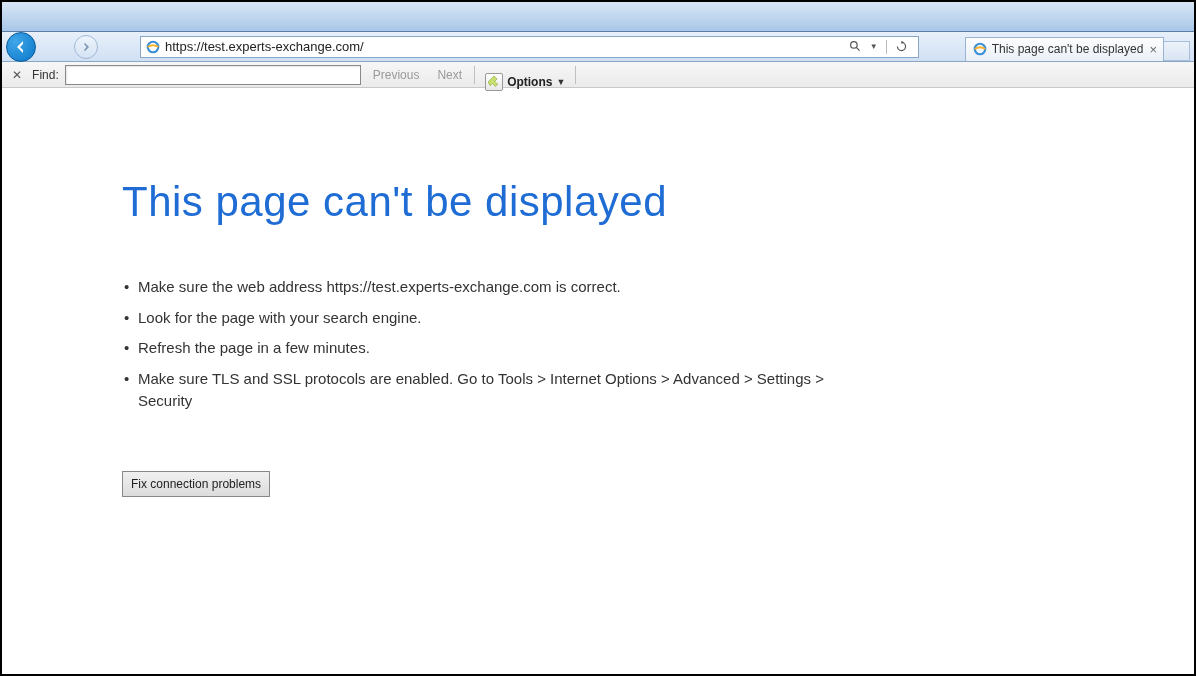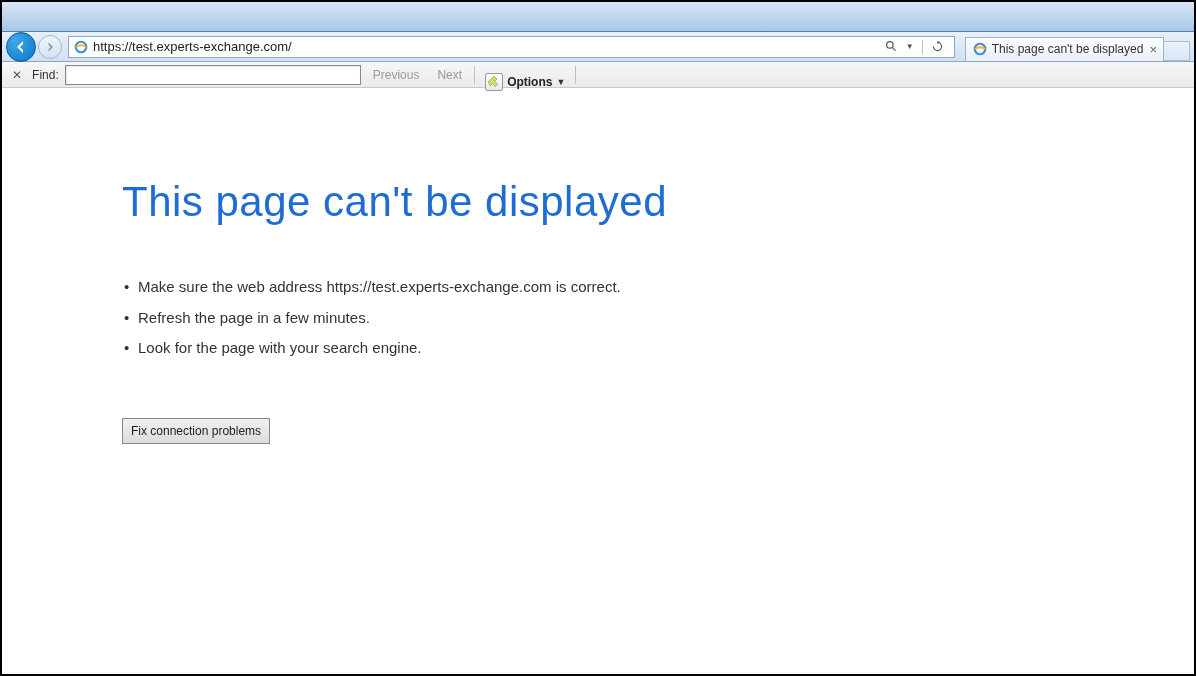--- a/index.html
+++ b/index.html
@@ -21,20 +21,21 @@
   background: linear-gradient(to bottom, #d8e6f6 0%, #c0d7ef 50%, #a9c6e8 100%);
   border-bottom: 1px solid #5a7ea8;
 }
 .nav-bar {
   height: 30px;
   background: linear-gradient(to bottom, #e8f0fa 0%, #d0e0f3 100%);
   display: flex;
   align-items: center;
   padding: 0 4px;
   border-bottom: 1px solid #8aa7c6;
+  gap: 36px;
 }
 .nav-back {
   width: 30px;
   height: 30px;
   border-radius: 50%;
   background: radial-gradient(circle at 30% 30%, #40a6e8, #0977c9);
   display: flex;
   align-items: center;
   justify-content: center;
   cursor: pointer;
@@ -312,17 +313,18 @@
     <span class="options-label">Options</span>
     <span class="dropdown-caret">▼</span>
   </div>
   <span class="vsep"></span>
 </div>
 
 <div class="content">
   <h1 class="error-title">This page can't be displayed</h1>
   <ul class="error-list">
     <li>Make sure the web address https://test.experts-exchange.com is correct.</li>
+    <li>Look for the page with your search engine.</li>
     <li>Refresh the page in a few minutes.</li>
-    <li>Look for the page with your search engine.</li>
+    <li>Make sure TLS and SSL protocols are enabled. Go to Tools &gt; Internet Options &gt; Advanced &gt; Settings &gt; Security</li>
   </ul>
   <button class="fix-button">Fix connection problems</button>
 </div>
 
 </body></html>

